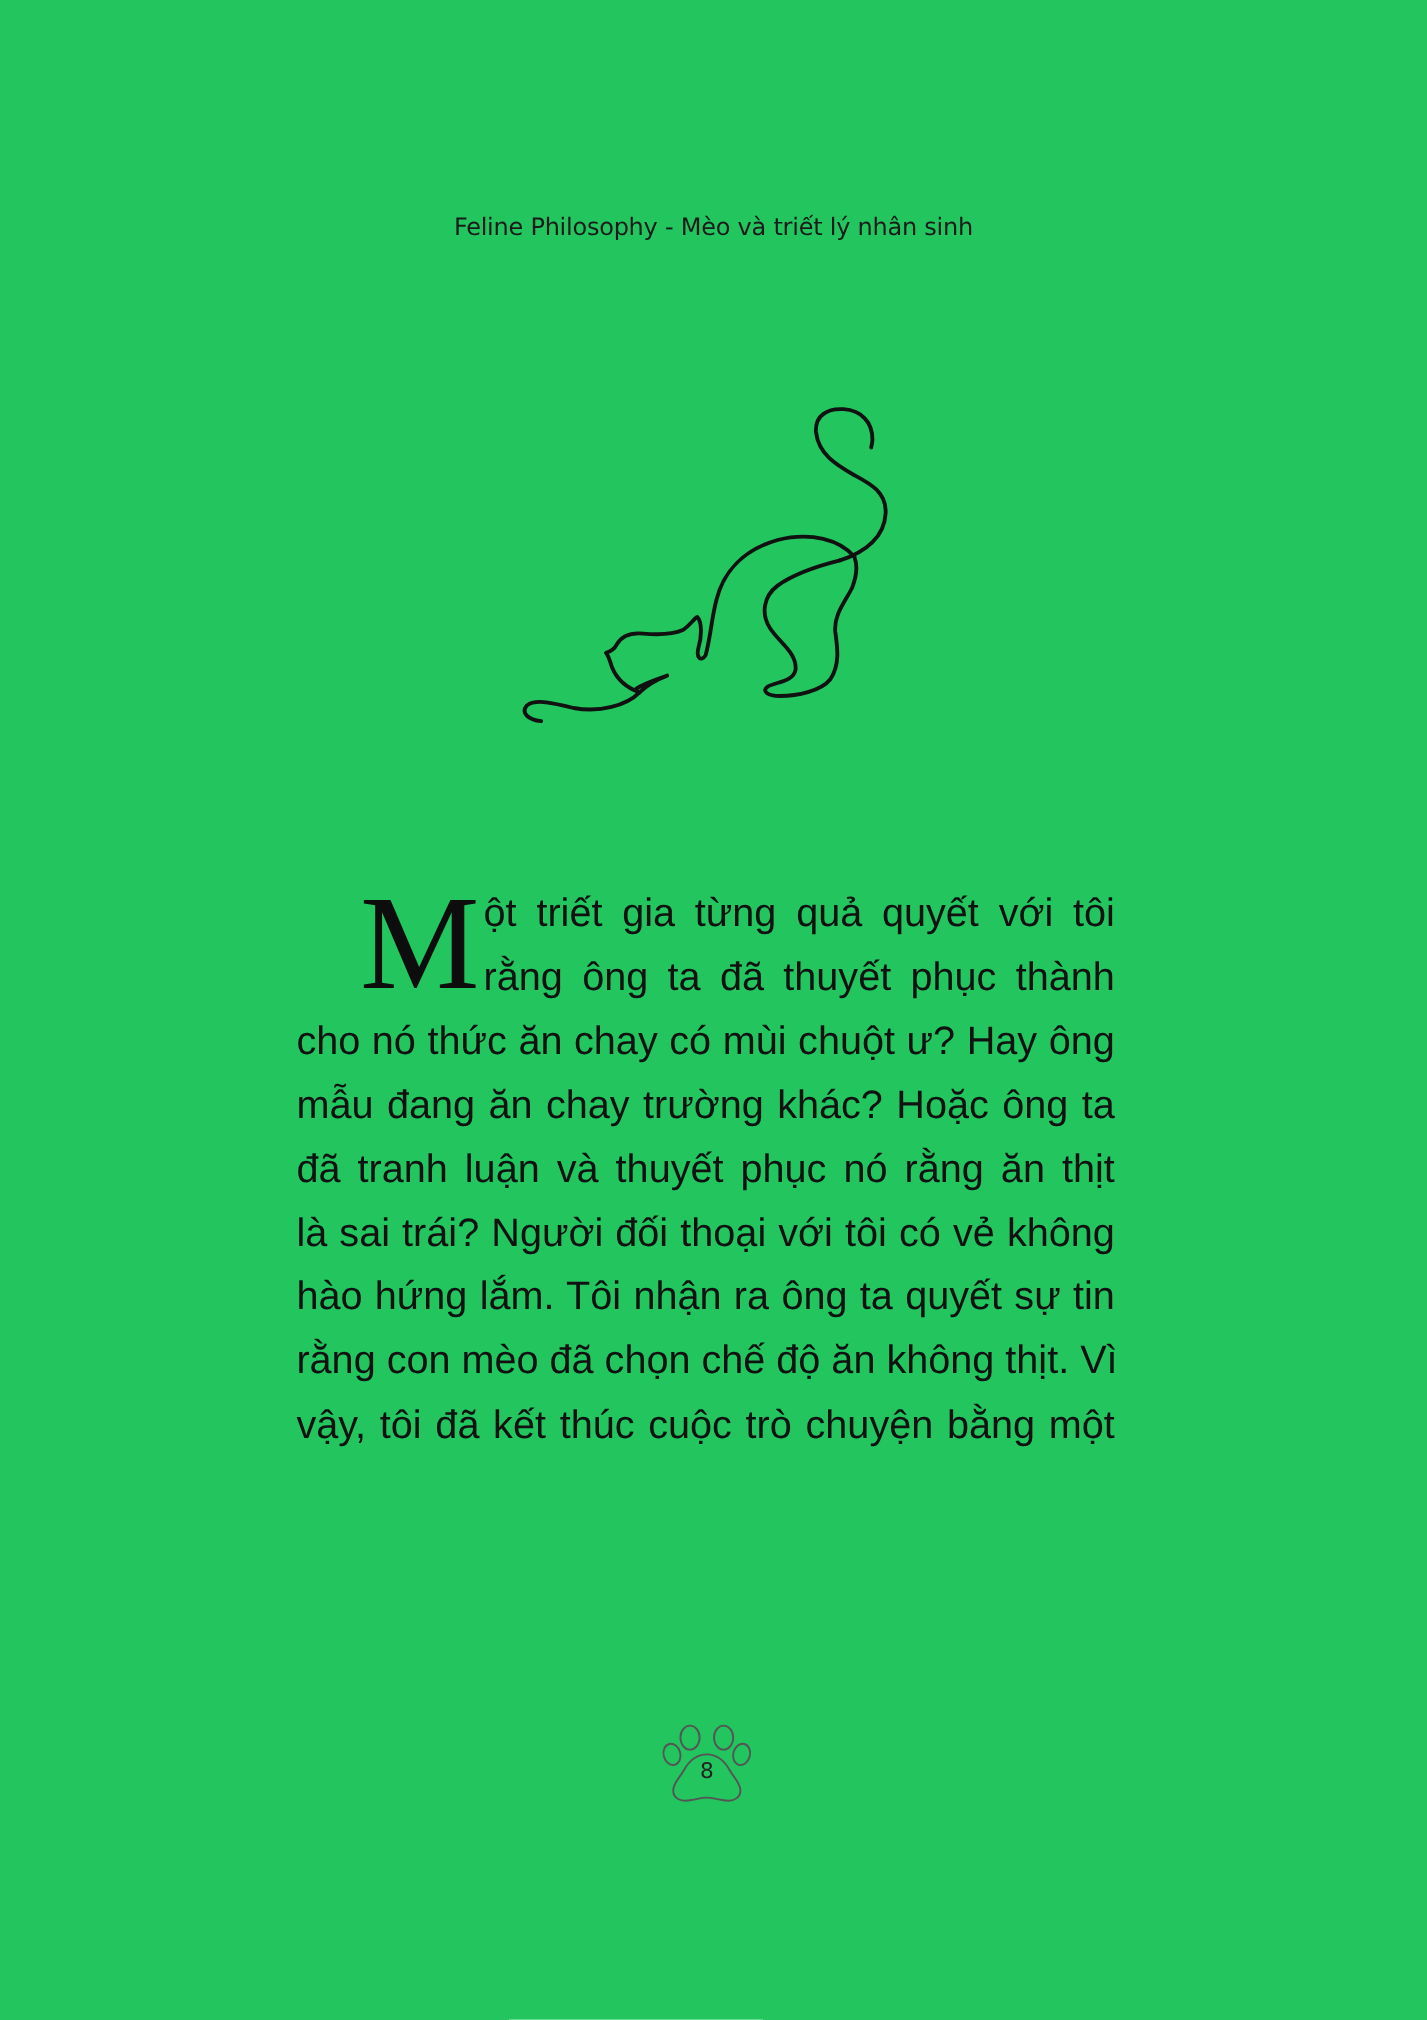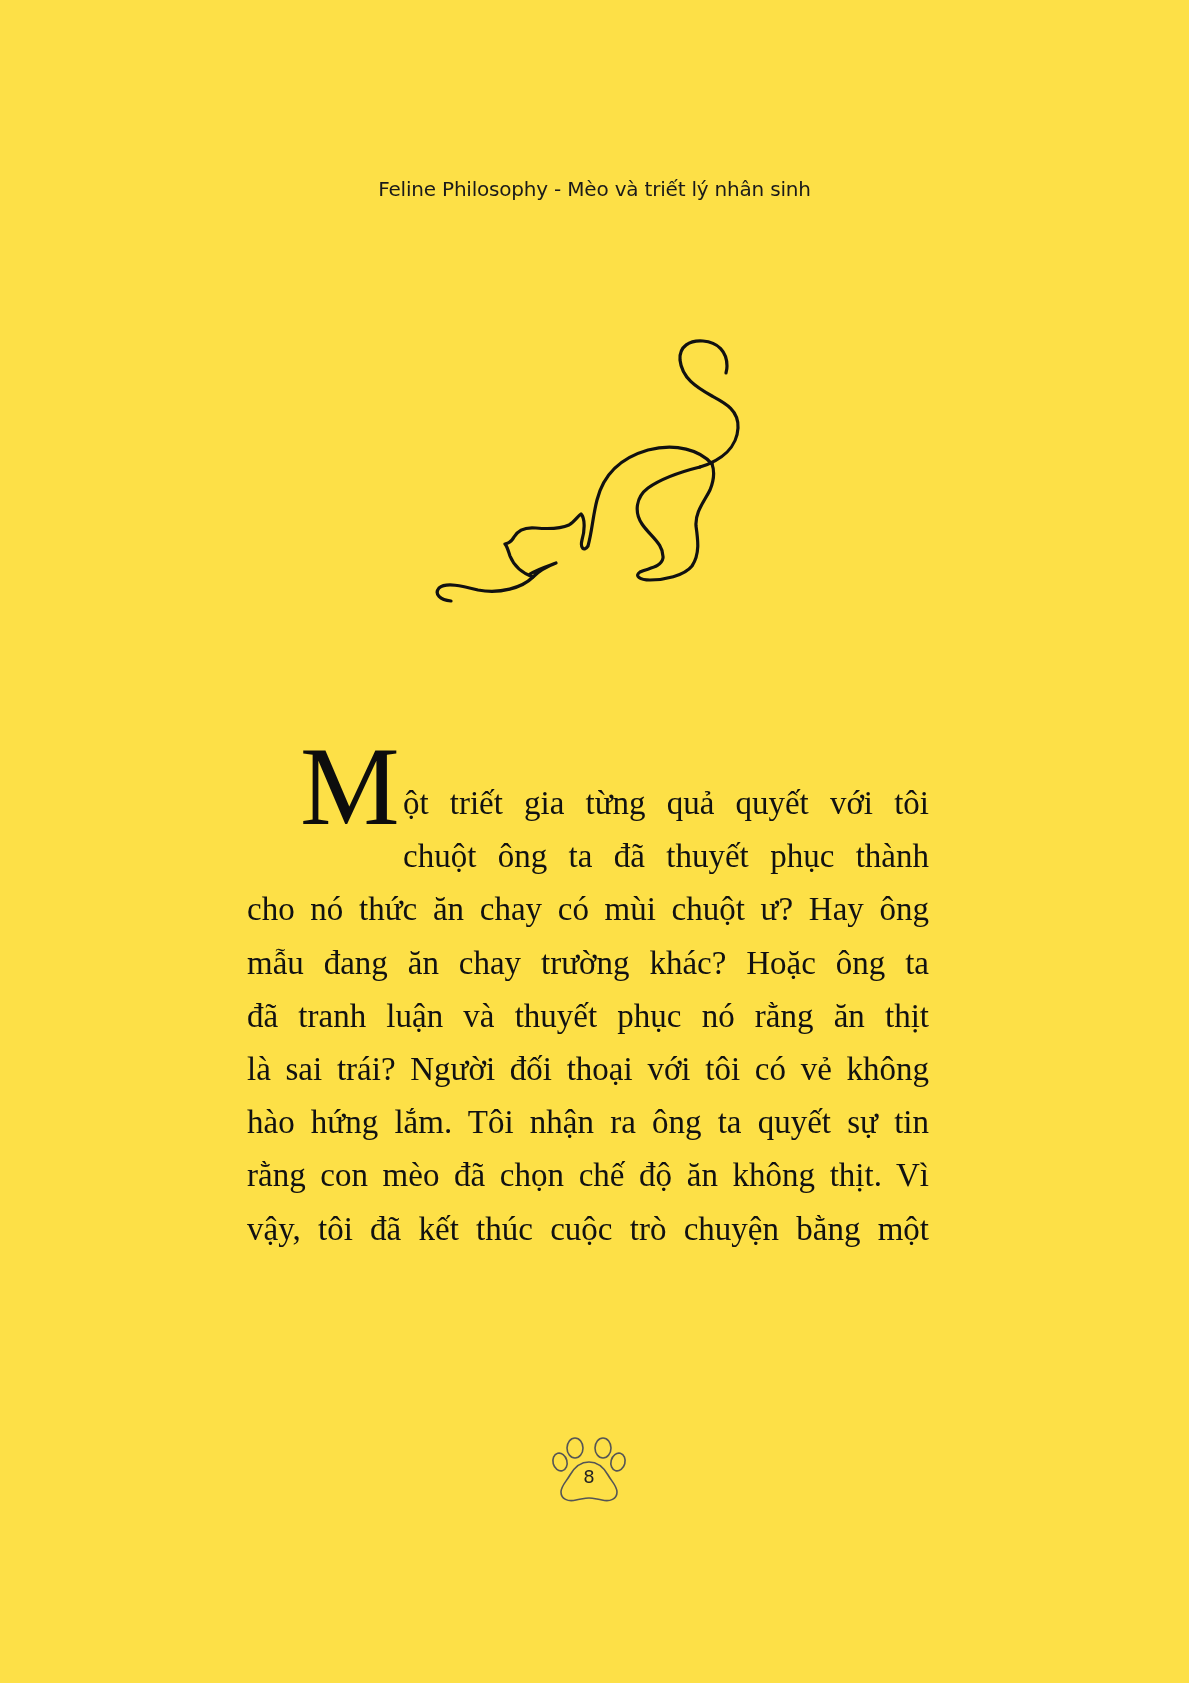--- a/index.html
+++ b/index.html
@@ -1,27 +1,27 @@
 <!DOCTYPE html>
 <html><head>
 <meta charset="utf-8">
 <style>
   html, body { margin: 0; padding: 0; background: #ffffff; }
   body { width: 1189px; height: 1683px; position: relative; overflow: hidden; }
-  .page { position: absolute; left: 0; top: 0; width: 1189px; height: 1683px; background: #fde047; }
+  .page { position: absolute; left: 0; top: 0; width: 1189px; height: 1683px; background: #22c55e; }
   .running-header {
     position: absolute; left: 0; top: 175px; width: 1189px; text-align: center;
     font-family: "DejaVu Sans", sans-serif; font-size: 20px; letter-spacing: -0.2px;
     color: #1a1a1a; line-height: 28px;
   }
   .illustration { position: absolute; left: 0; top: 0; width: 1189px; height: 700px; pointer-events: none; }
   .body-text {
     position: absolute; left: 247px; top: 734px; width: 682px;
-    font-family: Liberation Serif, serif; font-size: 33px; line-height: 53.2px;
-    color: #111111; text-align: justify; text-align-last: justify; margin-top: 43px;
+    font-family: Liberation Sans, sans-serif; font-size: 33px; line-height: 53.2px;
+    color: #111111; text-align: justify; text-align-last: justify;
   }
   .body-line { display: block; height: 53.2px; white-space: nowrap; text-align: justify; text-align-last: justify; }
   .drop-cap {
     position: absolute; left: 300px; top: 730px;
     font-family: "Liberation Serif", serif; font-size: 112px; line-height: 112px; color: #0d0d0d;
   }
   .indented { margin-left: 156px; }
   .page-number-wrap { position: absolute; left: 550px; top: 1436px; width: 82px; height: 68px; }
   .page-number {
     position: absolute; left: 0; top: 30px; width: 78px; text-align: center;
@@ -45,21 +45,21 @@
       <path d="M700,467 C722,460 737,447 738,428 C739,410 725,403 712,396 C696,387 682,378 680,360 C679,346 690,340 703,341 C718,342 727,352 727,366 C727,370 726,372 726,373"></path>
 
       <path d="M700,467 C684,471 662,478 648,488 C636,497 634,512 642,524 C650,536 664,544 663,558 C661,568 648,568 640,572 C634,576 640,580 650,580 C664,580 684,576 692,566 C700,554 698,540 696,526 C695,512 704,502 710,490 C714,480 715,472 712,464"></path>
     </g>
   </svg>
 
   <div class="drop-cap">M</div>
 
   <div class="body-text">
     <span class="body-line indented">ột triết gia từng quả quyết với tôi</span>
-    <span class="body-line indented">chuột ông ta đã thuyết phục thành</span>
+    <span class="body-line indented">rằng ông ta đã thuyết phục thành</span>
     <span class="body-line">cho nó thức ăn chay có mùi chuột ư? Hay ông</span>
     <span class="body-line">mẫu đang ăn chay trường khác? Hoặc ông ta</span>
     <span class="body-line">đã tranh luận và thuyết phục nó rằng ăn thịt</span>
     <span class="body-line">là sai trái? Người đối thoại với tôi có vẻ không</span>
     <span class="body-line">hào hứng lắm. Tôi nhận ra ông ta quyết sự tin</span>
     <span class="body-line">rằng con mèo đã chọn chế độ ăn không thịt. Vì</span>
     <span class="body-line">vậy, tôi đã kết thúc cuộc trò chuyện bằng một</span>
   </div>
 
   <div class="page-number-wrap">

